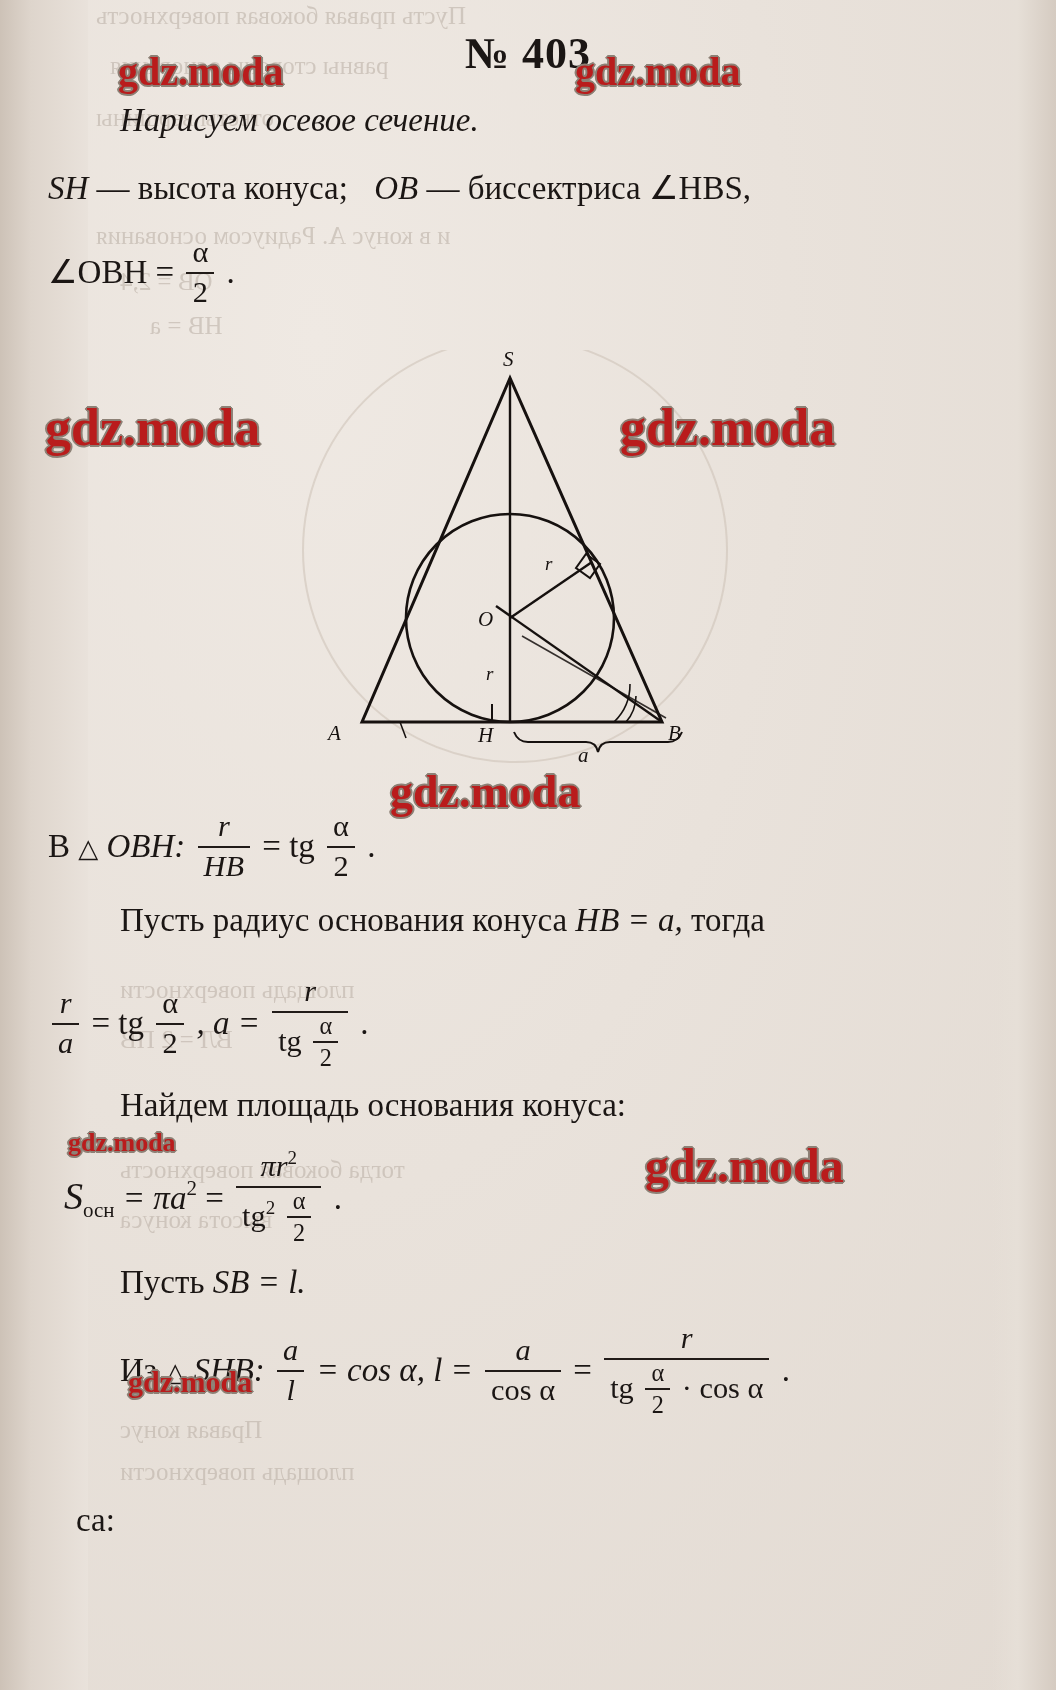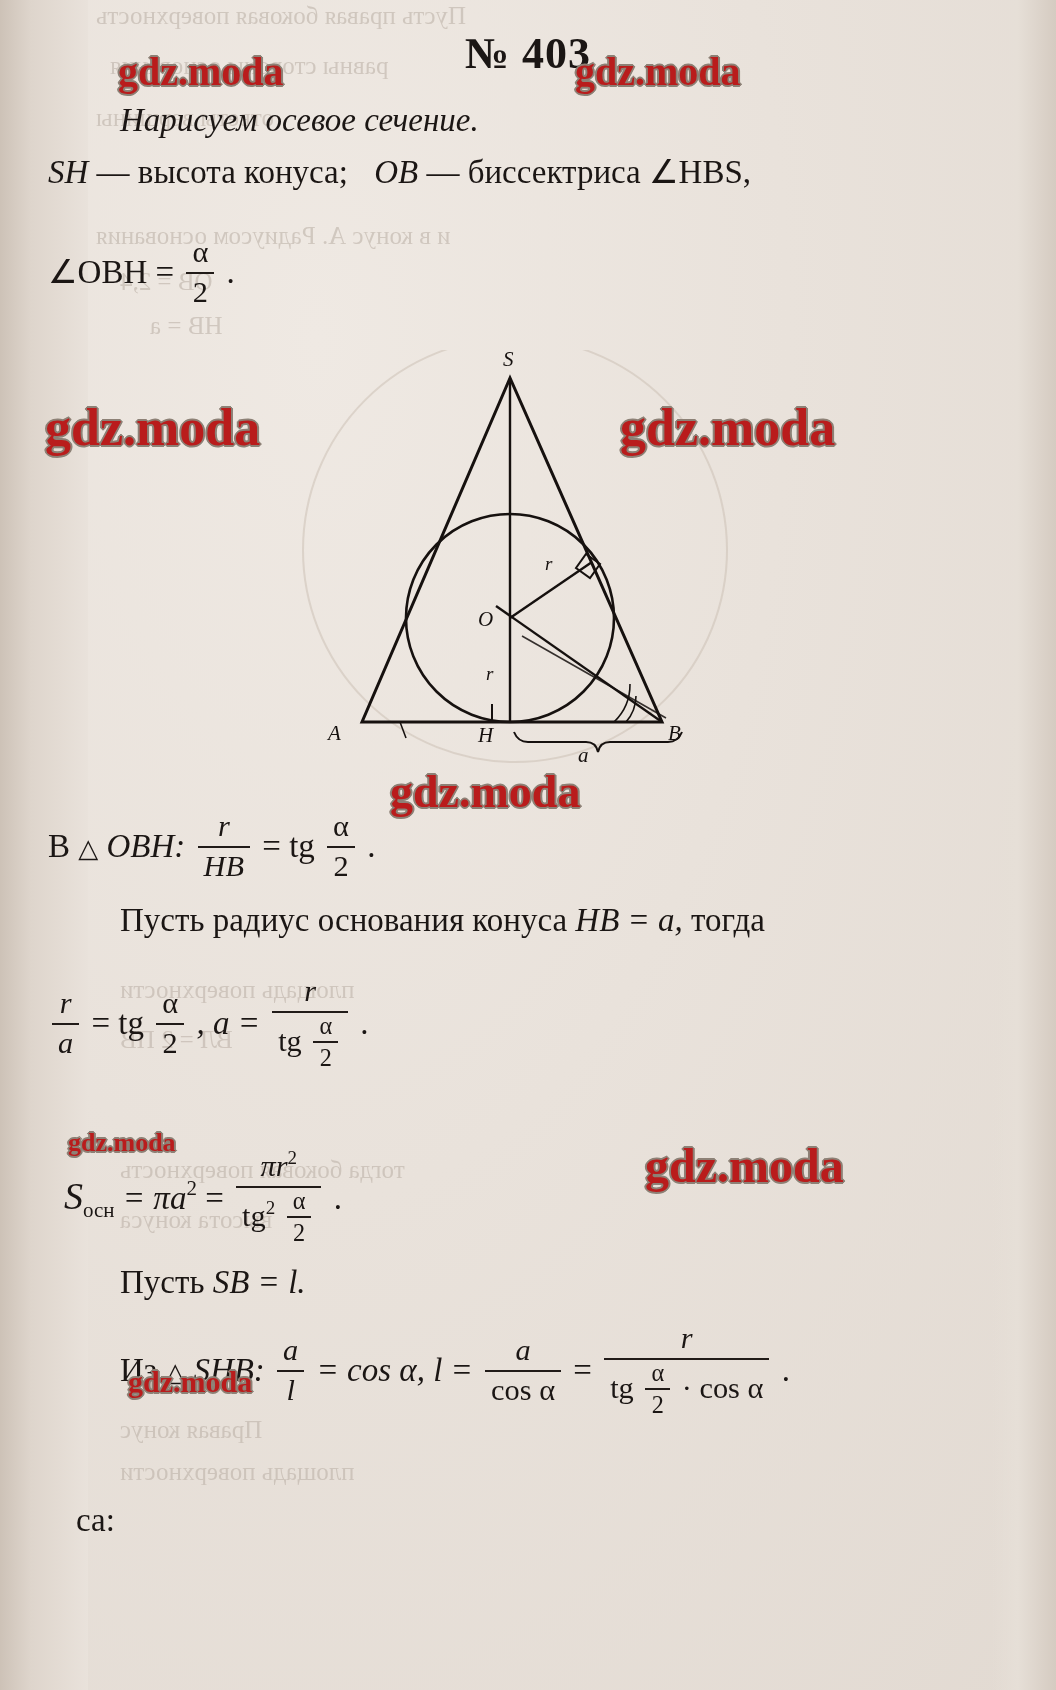--- a/index.html
+++ b/index.html
@@ -90,21 +90,21 @@
   <div class="bleed big" style="left:120px; top:1026px;">ВЛ = 2 ПВ</div>
   <div class="bleed big" style="left:120px; top:1156px;">тогда боковая поверхность</div>
   <div class="bleed big" style="left:120px; top:1206px;">высота конуса</div>
   <div class="bleed big" style="left:120px; top:1416px;">Правая конус</div>
   <div class="bleed big" style="left:120px; top:1458px;">площадь поверхности</div>
 
   <div class="title">№ 403</div>
 
   <div class="line" style="left:120px; top:100px;font-style:italic;">Нарисуем осевое сечение.</div>
 
-  <div class="line" style="left:48px; top:152px;">
+  <div class="line" style="left:48px; top:168px;">
     <span class="ital">SH</span>
     <span>— высота конуса;</span>
     <span class="ital" style="margin-left:18px;">OB</span>
     <span>— биссектриса ∠HBS,</span>
   </div>
 
   <div class="line" style="left:48px; top:236px;">
     <span>∠OBH =</span>
     <span class="frac">
       <span class="num">α</span>
@@ -191,20 +191,21 @@
         <span>tg</span>
         <span class="frac sm">
           <span class="num">α</span>
           <span class="den">2</span>
         </span>
       </span>
     </span>
     <span>.</span>
   </div>
 
+  <div class="line" style="left:120px; top:1085px;">Найдем площадь основания конуса:</div>
 
   <div class="line" style="left:48px; top:1150px;margin-left:16px;">
     <span class="ital" style="font-size:38px;">S</span><span style="font-size:21px;position:relative;top:8px;">осн</span>
     <span class="ital">= πa</span><span style="font-size:21px;position:relative;top:-14px;">2</span>
     <span>=</span>
     <span class="frac">
       <span class="num">
         <span class="ital">πr</span><span style="font-size:19px;position:relative;top:-12px;">2</span>
       </span>
       <span class="den">

